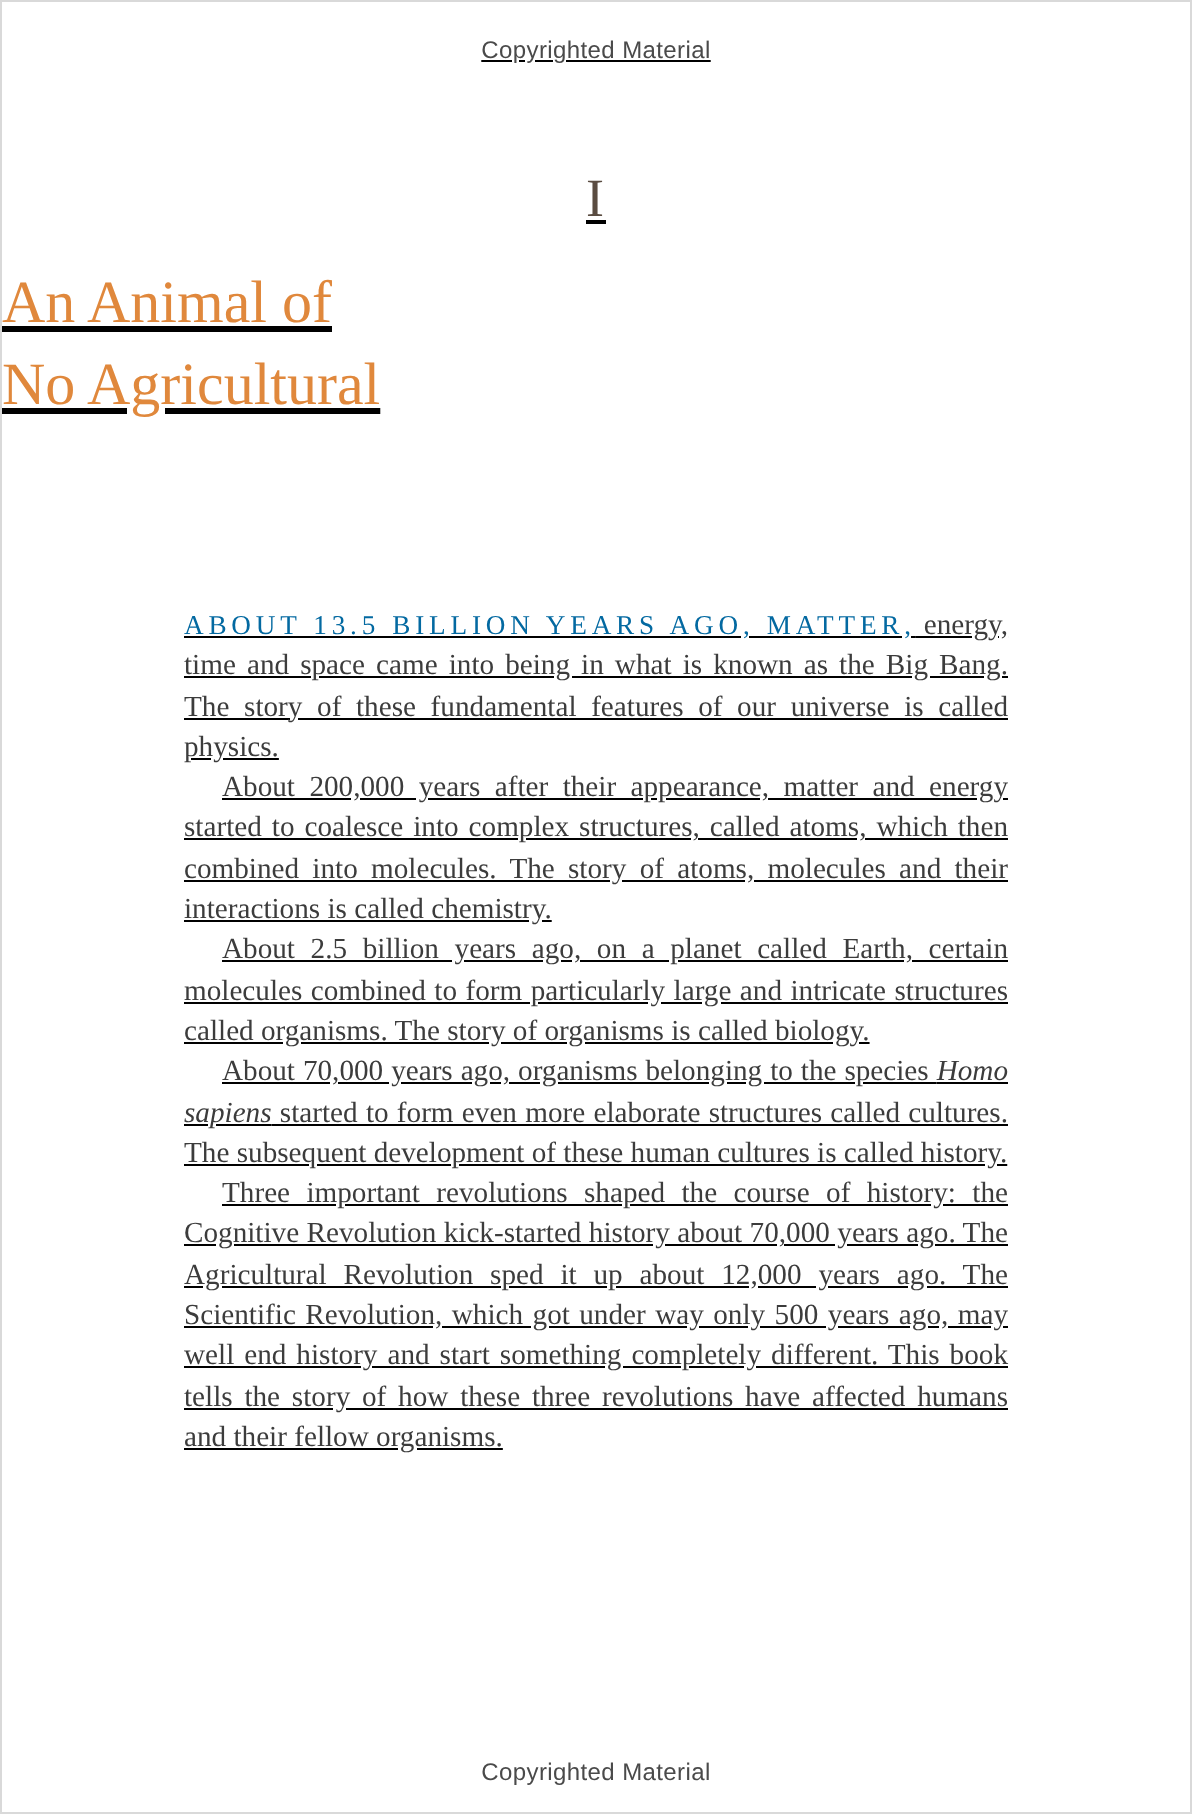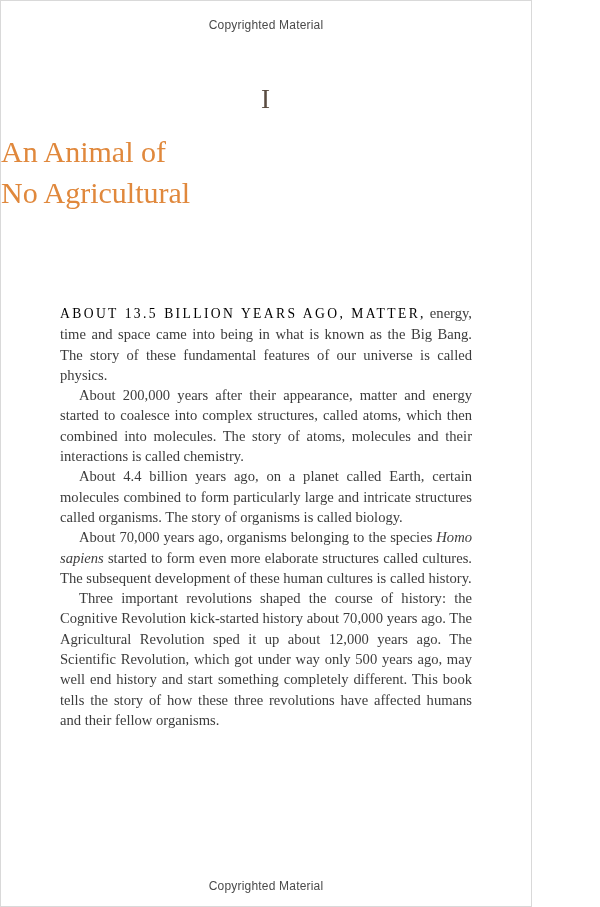--- a/index.html
+++ b/index.html
@@ -2,26 +2,27 @@
 <html><head>
 <meta charset="utf-8">
 <style>
   * { margin: 0; padding: 0; box-sizing: border-box; }
   html, body { width: 600px; height: 907px; }
   body {
     background: #ffffff;
     font-family: "Liberation Serif", serif;
   }
   .page {
-    width: 532px;
+    width: 596px;
     height: 907px;
     position: relative;
     background: #ffffff;
     border: 1px solid #d9d9d9;
     overflow: hidden;
+    text-decoration: underline;
   }
   .notice {
     font-family: "Liberation Sans", sans-serif;
     font-size: 12px;
     color: #4a4a4a;
     text-align: center;
     letter-spacing: 0.2px;
   }
   .notice-top { padding-top: 17px; }
   .notice-bottom {
@@ -49,21 +50,21 @@
     margin: 90px auto 0;
     font-size: 14.6px;
     line-height: 20.3px;
     color: #3c3c3c;
     text-align: justify;
   }
   .body-text p { margin: 0; }
   .smallcaps {
     letter-spacing: 2.4px;
     font-size: 13.6px;
-    color: #000000;
+    color: #0369a1;
   }
   p.indent { text-indent: 19px; }
   .section-break { margin-top: 21px !important; }
   .italic { font-style: italic; }
 </style>
 </head>
 <body>
 
 <div class="page">
 
@@ -75,21 +76,21 @@
     <span>An Animal of</span><br>
     <span>No Agricultural</span>
   </h1>
 
   <div class="body-text">
 
     <p><span class="smallcaps">ABOUT 13.5 BILLION YEARS AGO, MATTER,</span><span> energy, time and space came into being in what is known as the Big Bang. The story of these fundamental features of our universe is called physics.</span></p>
 
     <p class="indent">About 200,000 years after their appearance, matter and energy started to coalesce into complex structures, called atoms, which then combined into molecules. The story of atoms, molecules and their interactions is called chemistry.</p>
 
-    <p class="indent">About 4.4 billion years ago, on a planet called Earth, certain molecules combined to form particularly large and intricate structures called organisms. The story of organisms is called biology.</p>
+    <p class="indent">About 2.5 billion years ago, on a planet called Earth, certain molecules combined to form particularly large and intricate structures called organisms. The story of organisms is called biology.</p>
 
     <p class="indent"><span>About 70,000 years ago, organisms belonging to the species </span><span class="italic">Homo sapiens</span><span> started to form even more elaborate structures called cultures. The subsequent development of these human cultures is called history.</span></p>
 
     <p class="indent">Three important revolutions shaped the course of history: the Cognitive Revolution kick-started history about 70,000 years ago. The Agricultural Revolution sped it up about 12,000 years ago. The Scientific Revolution, which got under way only 500 years ago, may well end history and start something completely different. This book tells the story of how these three revolutions have affected humans and their fellow organisms.</p>
 
 
   </div>
 
   <div class="notice notice-bottom">Copyrighted Material</div>
 

